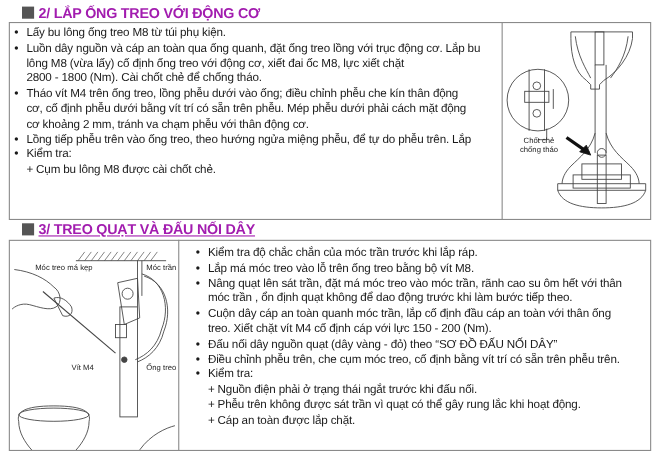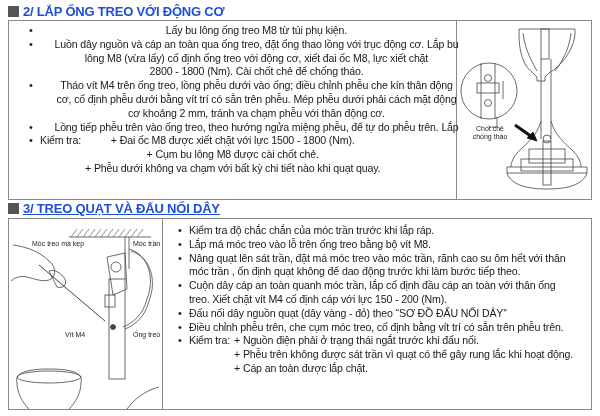--- a/index.html
+++ b/index.html
@@ -1,68 +1,66 @@
 <!DOCTYPE html>
 <html><head>
 <meta charset="utf-8">
 <style>
   html, body { margin:0; padding:0; background:#ffffff; }
   body { width:600px; height:416px; position:relative; overflow:hidden;
          font-family: "Liberation Sans", sans-serif; color:#1a1a1a; }
-  .heading { position:absolute; left:8px; font-weight:bold; font-size:13px;
-             letter-spacing:-0.2px; display:flex; align-items:center; color:#1d4ed8; }
+  .heading { position:absolute; left:20px; font-weight:bold; font-size:13px;
+             letter-spacing:-0.2px; display:flex; align-items:center; color:#a21caf; }
   .heading .sq { display:inline-block; width:11px; height:11px; background:#555; margin-right:4px; }
   .box { position:absolute; border:1px solid #8a8a8a; background:#fff; box-sizing:border-box; }
   .txt { position:absolute; font-size:10.6px; line-height:13.8px; letter-spacing:-0.15px; }
   .txt ul { list-style:none; margin:0; padding:0; }
   .txt li { position:relative; padding-left:12px; }
   .txt li::before { content:"•"; position:absolute; left:1px; top:0; font-size:11px; }
-  .txt .check { display:flex; }
+  .txt .check { display:flex;flex-direction:column; }
   .txt .check .lbl { white-space:nowrap; margin-right:4px; }
   .txt .check .subs div { white-space:nowrap; }
   .divider-v { position:absolute; background:#8a8a8a; width:1px; }
   .cap { position:absolute; font-size:7px; line-height:8px; color:#222; white-space:nowrap; }
   svg { position:absolute; }
 </style>
 </head>
 <body>
 
 <div class="heading" style="top:4px;">
   <span class="sq"></span>
   <span>2/ LẮP ỐNG TREO VỚI ĐỘNG CƠ</span>
 </div>
 
 <div class="box" style="left:8px; top:20px; width:584px; height:180px;"></div>
 <div class="divider-v" style="left:456px; top:20px; height:180px;"></div>
 
-<div class="txt" style="left:28px; top:24px; width:445px;text-align:center;">
+<div class="txt" style="left:12px; top:24px; width:445px;">
   <ul>
     <li>
       <div>Lấy bu lông ống treo M8 từ túi phụ kiện.</div>
     </li>
     <li>
-      <div style="white-space:nowrap">Luồn dây nguồn và cáp an toàn qua ống treo, đặt ống thao lồng với trục động cơ. Lắp bu</div>
+      <div style="white-space:nowrap">Luồn dây nguồn và cáp an toàn qua ống quanh, đặt ống treo lồng với trục động cơ. Lắp bu</div>
       <div style="white-space:nowrap">lông M8 (vừa lấy) cố định ống treo với động cơ, xiết đai ốc M8, lực xiết chặt</div>
       <div style="white-space:nowrap">2800 - 1800 (Nm). Cài chốt chẻ để chống tháo.</div>
     </li>
     <li>
       <div style="white-space:nowrap">Tháo vít M4 trên ống treo, lồng phễu dưới vào ống; điều chỉnh phễu che kín thân động</div>
       <div style="white-space:nowrap">cơ, cố định phễu dưới bằng vít trí có sẵn trên phễu. Mép phễu dưới phải cách mặt động</div>
       <div style="white-space:nowrap">cơ khoảng 2 mm, tránh va chạm phễu với thân động cơ.</div>
     </li>
     <li>
       <div style="white-space:nowrap">Lồng tiếp phễu trên vào ống treo, theo hướng ngửa miệng phễu, để tự do phễu trên. Lắp</div>
     </li>
     <li>
       <div class="check">
         <span class="lbl">Kiểm tra:</span>
         <div class="subs">
-          <div>+ Đai ốc M8 được xiết chặt với lực 1500 - 1800 (Nm).</div>
           <div>+ Cụm bu lông M8 được cài chốt chẻ.</div>
-          <div>+ Phễu dưới không va chạm với bất kỳ chi tiết nào khi quạt quay.</div>
         </div>
       </div>
     </li>
   </ul>
 </div>
 
 <svg style="left:457px; top:21px;" width="134" height="178" viewBox="0 0 134 178" fill="none" stroke="#444" stroke-width="0.8">
 
   <path d="M62 8 L118 8 L118 14 C116 30 104 45 92 52 L88 56 L88 60 L80 60 L80 56 L76 52 C66 45 62 30 62 14 Z"></path>
   <path d="M66 12 C68 30 76 42 80 50"></path>

